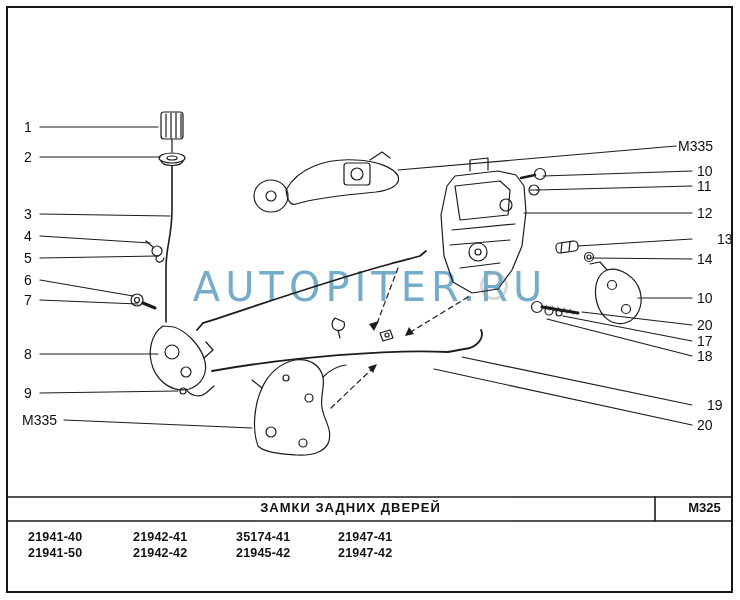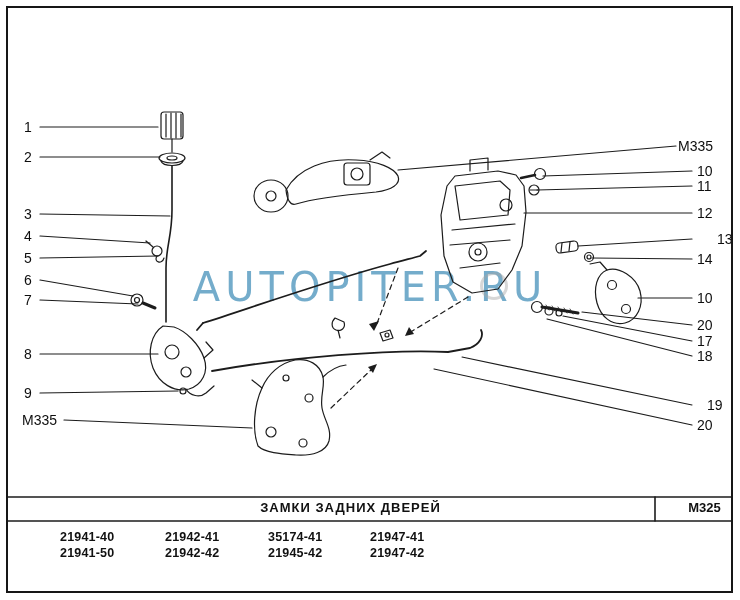--- a/index.html
+++ b/index.html
@@ -34,21 +34,21 @@
   .tbl-title {
     position:absolute; left:8px; top:500px; width:649px; text-align:center;
     font-size:13px; font-weight:700; letter-spacing:1px; z-index:3;padding-left:36px;
   }
   .tbl-code {
     position:absolute; left:655px; top:500px; width:99px; text-align:center;
     font-size:13px; font-weight:700; z-index:3;
   }
   .pn {
     position:absolute; z-index:3; font-size:12.5px; font-weight:700;
-    letter-spacing:.2px; white-space:nowrap;margin-left:32px;
+    letter-spacing:.2px; white-space:nowrap;
   }
 </style>
 </head>
 <body>
 
 <div class="page">
 
   <div class="watermark">AUTOPITER.RU</div>
   <div class="wm-ring"></div>
 

